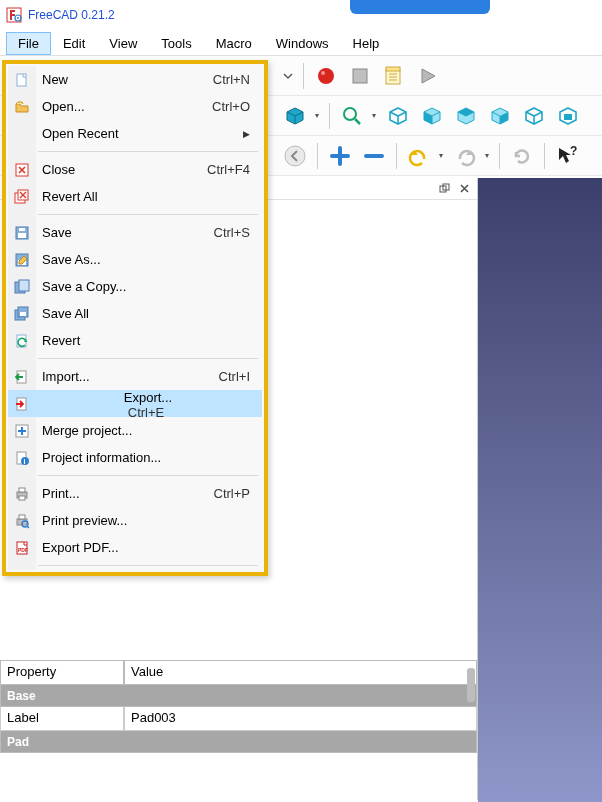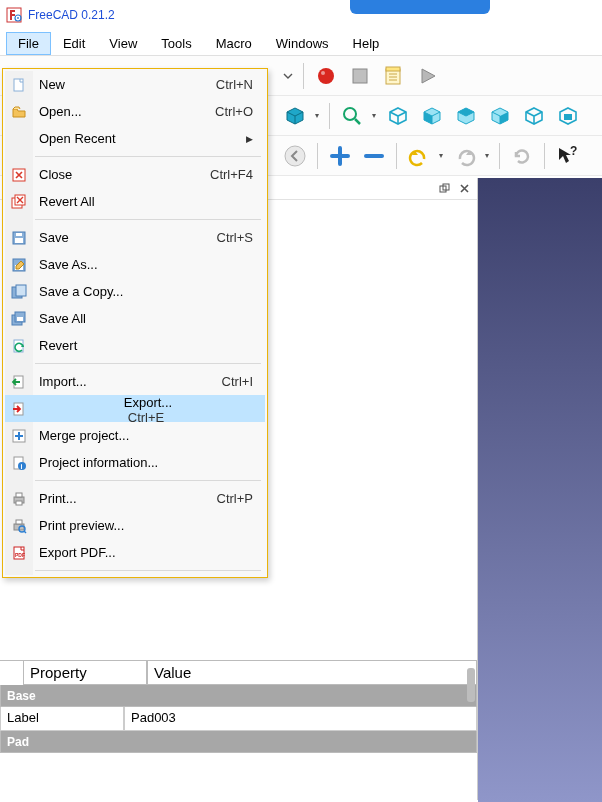--- a/index.html
+++ b/index.html
@@ -72,25 +72,25 @@
     display: flex; align-items: center; justify-content: center;
     border: 1px solid transparent;
     border-radius: 3px;
   }
   .tb-sep { width: 1px; height: 26px; background: #ccc; margin: 0 3px; }
   .tb-drop { width: 10px; font-size: 8px; color: #555; text-align: center; margin-left: -2px; }
 
   
   .context-menu {
     position: absolute;
-    top: 68px;
+    top: 60px;
     left: 2px;
     width: 266px;
     background: #f8f8f8;
-    border: 1px solid #eab308;
+    border: 4px solid #eab308;
     box-shadow: 2px 3px 6px rgba(0,0,0,.2);
     padding: 2px;
     z-index: 100;
   }
   .cm-icon-col {
     position: absolute;
     left: 2px; top: 2px; bottom: 2px;
     width: 28px;
     background: #f1f1f1;
   }
@@ -148,22 +148,21 @@
     overflow: hidden;
   }
 
   
   .prop-grid {
     border-top: 1px solid #bbb;
   }
   .prop-headrow {
     display: flex;
     height: 24px;
-    font-size: 15px;
-    padding-left: 23px;
+    font-size: 13px;
   }
   .prop-headrow .cell {
     border: 1px solid #bbb;
     border-top: none;
     padding: 3px 6px;
     background: #fff;
   }
   .prop-headrow .c1 { width: 124px; }
   .prop-headrow .c2 { flex: 1; }
   .prop-grouprow {

